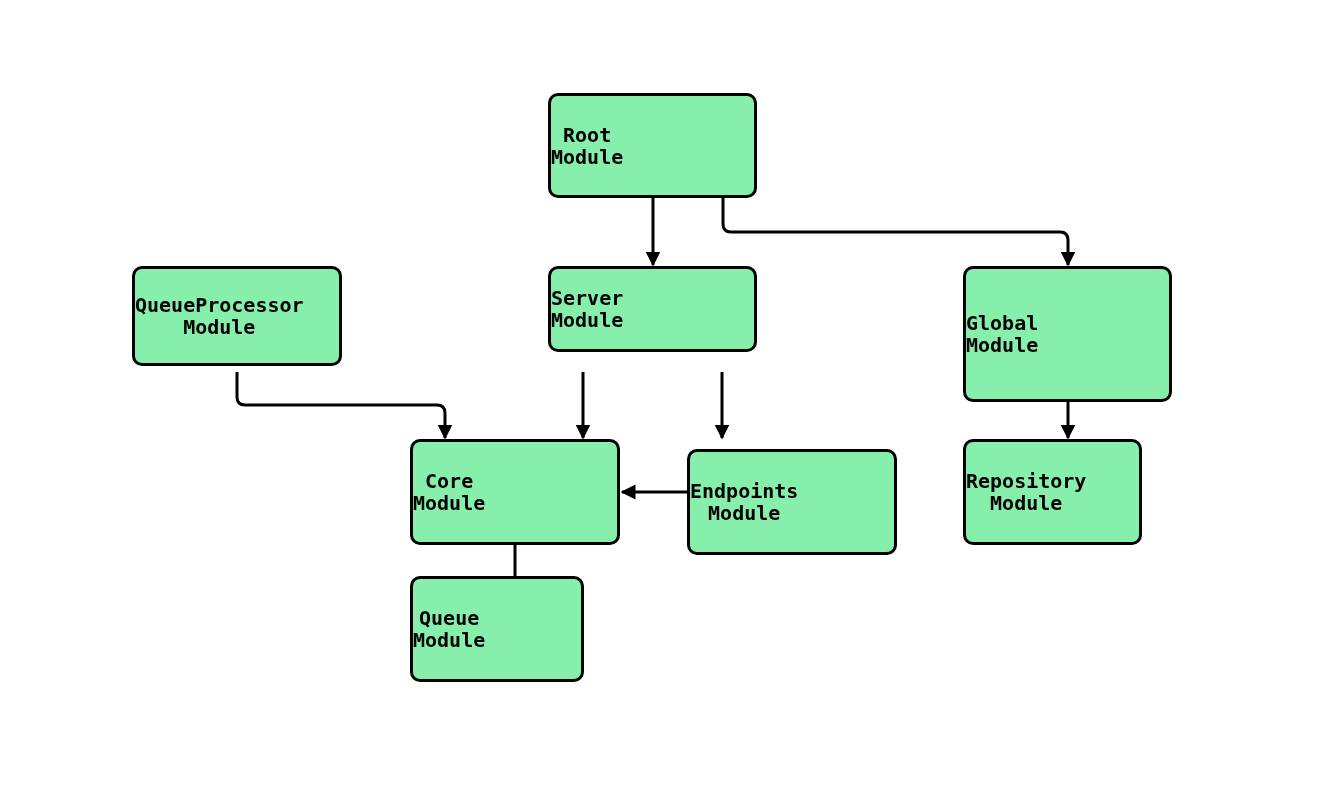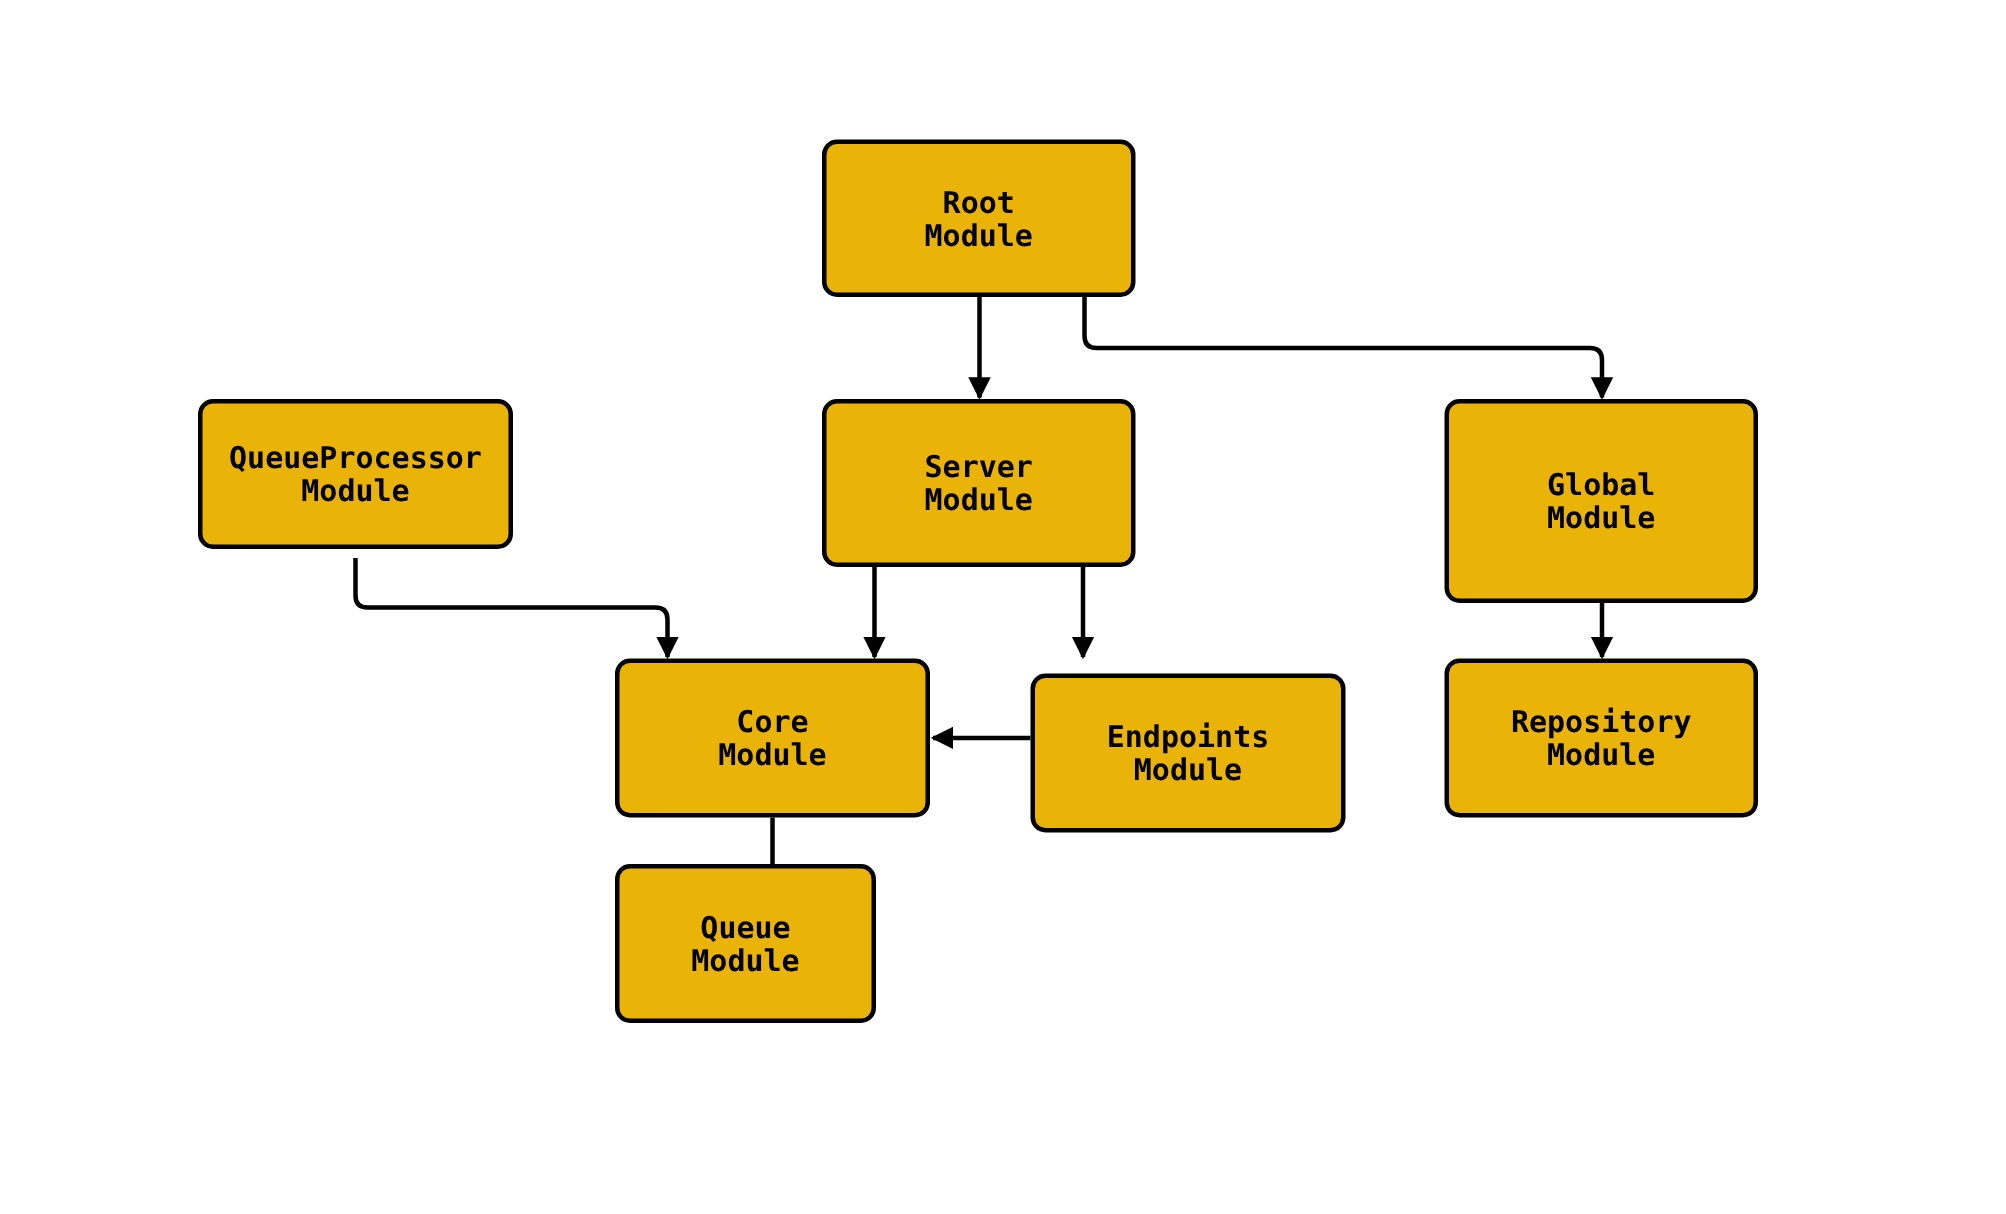--- a/index.html
+++ b/index.html
@@ -26,26 +26,25 @@
     stroke: #000000;
     stroke-width: 3;
   }
   .arrowhead-shape {
     fill: #000000;
     stroke: none;
   }
   .node {
     position: absolute;
     box-sizing: border-box;
-    background: #eab308;
+    background: #86efac;
     border: 3px solid #000000;
     border-radius: 10px;
     display: flex;
     align-items: center;
-    justify-content: center;
   }
   .node-label {
     font-family: "DejaVu Sans Mono", "Liberation Mono", monospace;
     font-weight: bold;
     font-size: 20px;
     line-height: 22px;
     color: #000000;
     text-align: center;
     white-space: pre-line;
   }
@@ -70,37 +69,37 @@
       <path d="M 515 545 L 515 610" class="edge" marker-end="url(#arrowhead)"></path>
     </svg>
 <div class="node" style="left: 548px; top: 93px; width: 209px; height: 105px;">
       <span class="node-label">Root
 Module</span>
     </div>
     <div class="node" style="left: 132px; top: 266px; width: 210px; height: 100px;">
       <span class="node-label">QueueProcessor
 Module</span>
     </div>
-    <div class="node" style="left: 548px; top: 266px; width: 209px; height: 112px;">
+    <div class="node" style="left: 548px; top: 266px; width: 209px; height: 86px;">
       <span class="node-label">Server
 Module</span>
     </div>
     <div class="node" style="left: 963px; top: 266px; width: 209px; height: 136px;">
       <span class="node-label">Global
 Module</span>
     </div>
     <div class="node" style="left: 410px; top: 439px; width: 210px; height: 106px;">
       <span class="node-label">Core
 Module</span>
     </div>
     <div class="node" style="left: 687px; top: 439px; width: 210px; height: 106px; margin-top: 10px;">
       <span class="node-label">Endpoints
 Module</span>
     </div>
-    <div class="node" style="left: 963px; top: 439px; width: 209px; height: 106px;">
+    <div class="node" style="left: 963px; top: 439px; width: 179px; height: 106px;">
       <span class="node-label">Repository
 Module</span>
     </div>
     <div class="node" style="left: 410px; top: 576px; width: 174px; height: 106px;">
       <span class="node-label">Queue
 Module</span>
     </div>
   </div>
 
 </body></html>

